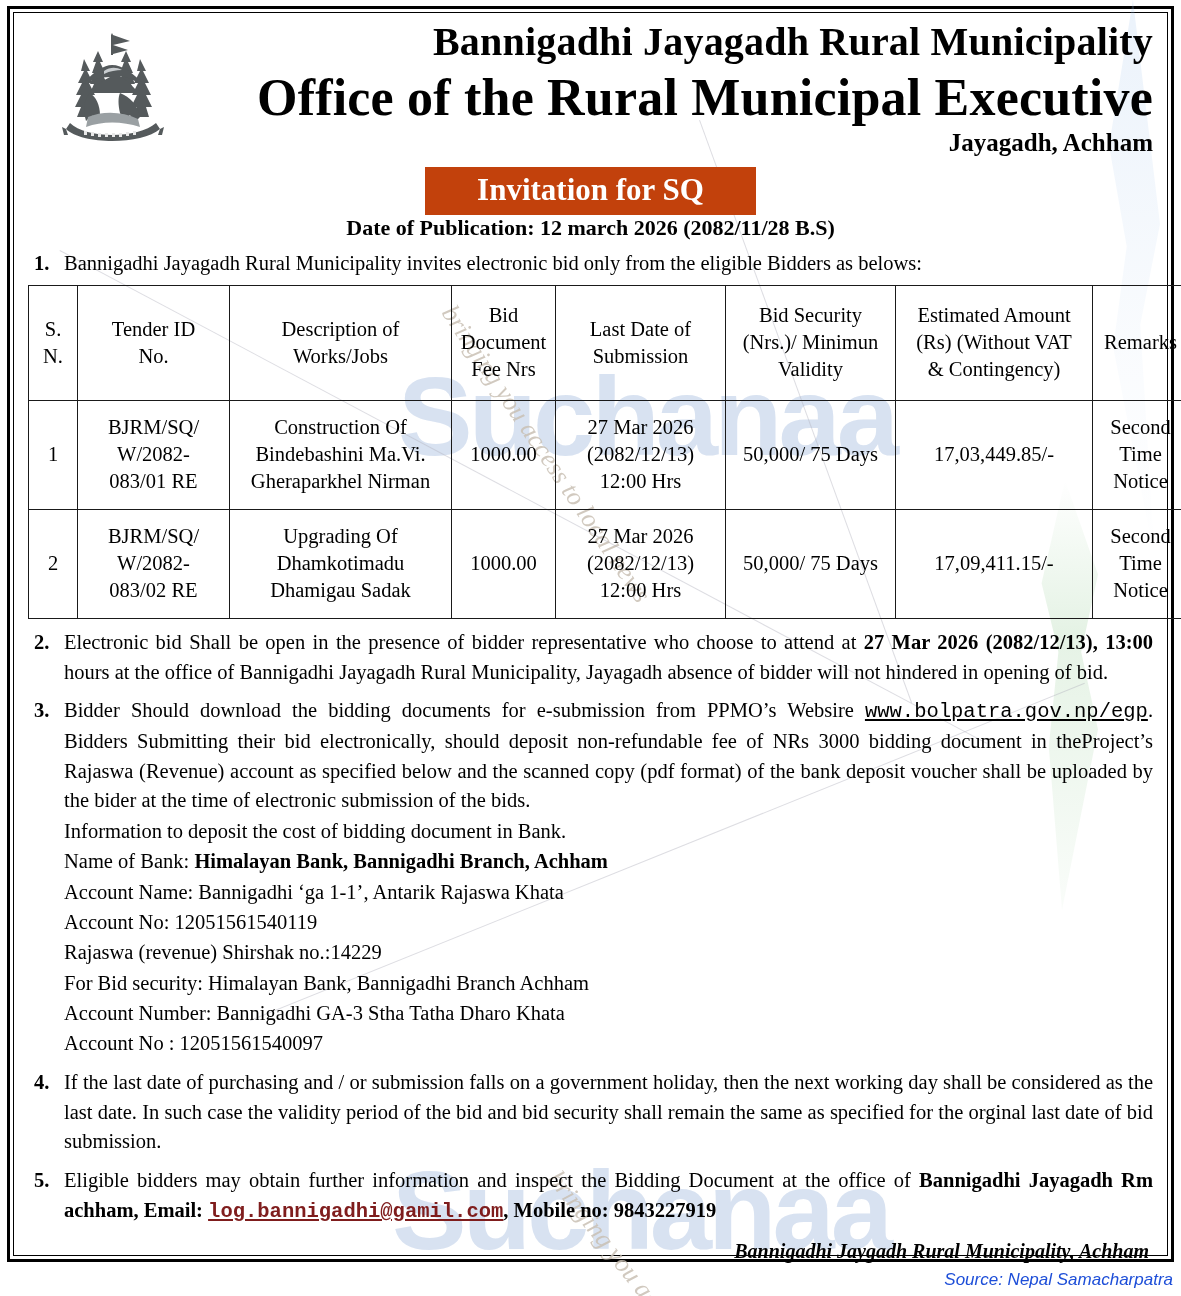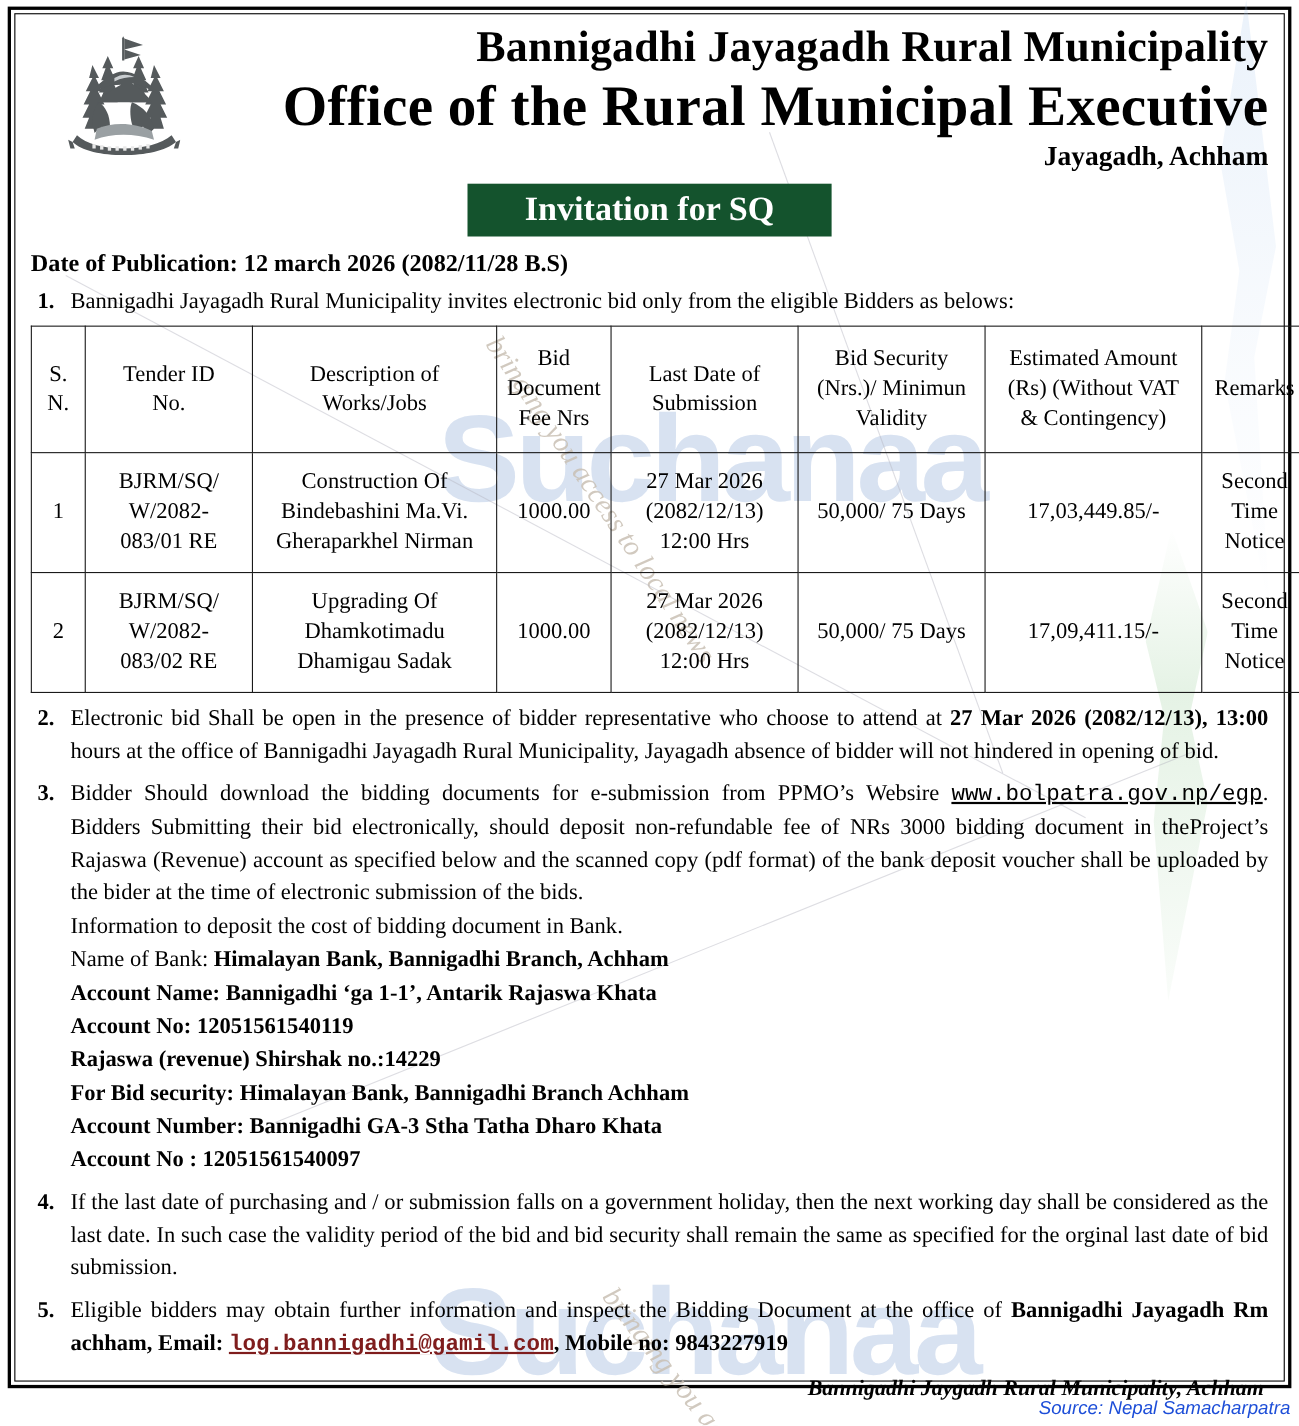--- a/index.html
+++ b/index.html
@@ -135,31 +135,31 @@
     font-size: 25px;
     font-weight: 700;
     margin-top: 2px;
   }
   #banner-wrap {
     text-align: center;
     margin-top: 10px;
   }
   #banner {
     display: inline-block;
-    background: #14532d;
+    background: #c2410c;
     color: #ffffff;
     font-size: 31px;
     font-weight: 700;
     padding: 7px 52px 9px 52px;
     line-height: 1.05;
   }
   #pub-date {
+    text-align: center;
     font-size: 22px;
     font-weight: 700;
-    margin-top: 11px;
   }
 
   
   .clause {
     position: relative;
     font-size: 20.5px;
     line-height: 1.45;
     margin-top: 9px;
     padding-left: 36px;
     text-align: justify;
@@ -176,21 +176,21 @@
     text-align: left;
     font-size: 20.5px;
   }
   .clause b { font-weight: 700; }
   .ulink { text-decoration: underline; font-family: Liberation Mono, monospace; }
   .sub-line {
     font-size: 20.5px;
     line-height: 1.48;
     padding-left: 36px;
   }
-  .sub-line.bold { font-weight: 700; }
+  .sub-line.bold { font-weight: 400; }
 
   
   table#bid-table {
     border-collapse: collapse;
     width: 1104px;
     margin: 6px auto 0 auto;
     table-layout: fixed;
   }
   #bid-table td, #bid-table th {
     border: 1px solid #1a1a1a;

